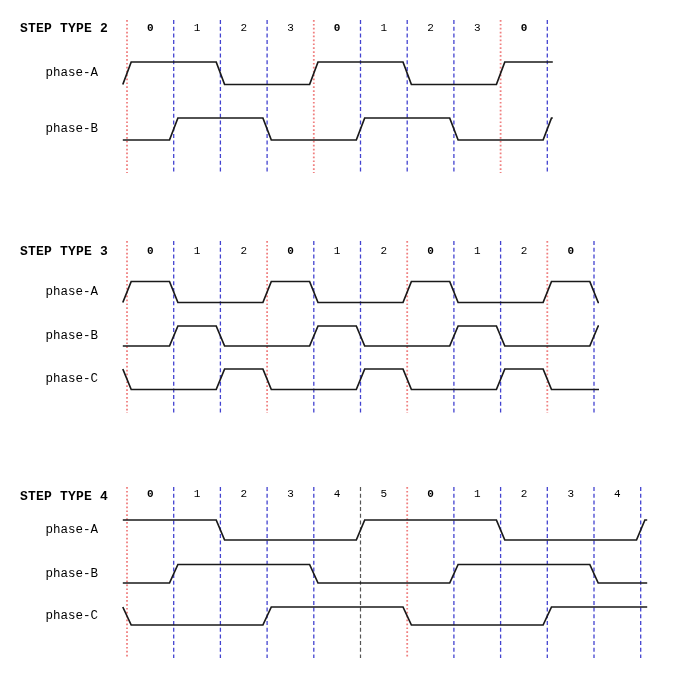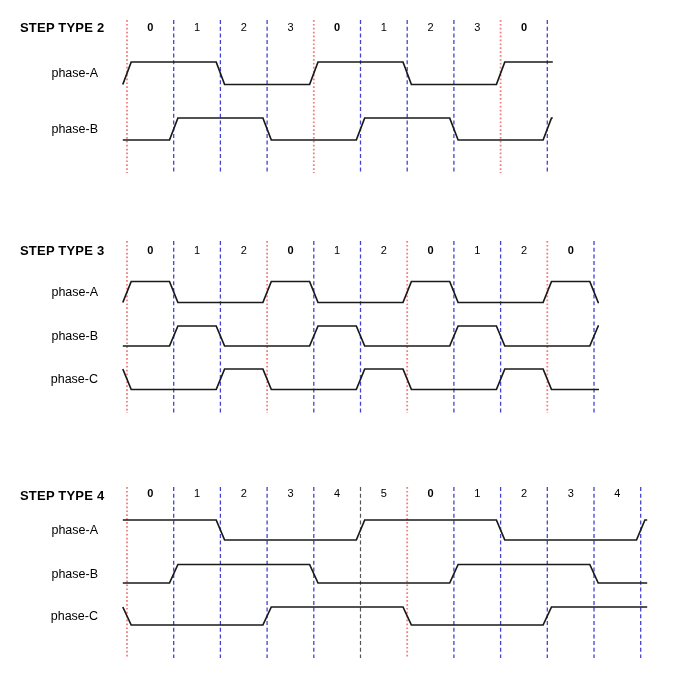--- a/index.html
+++ b/index.html
@@ -1,20 +1,20 @@
 <!DOCTYPE html>
 <html><head>
 <meta charset="utf-8">
 <style>
   html,body{margin:0;padding:0;background:#ffffff;}
   .canvas{
     position:relative;
     width:674px;height:675px;
     background:#ffffff;
-    font-family:Liberation Sans, sans-serif;
+    font-family:Liberation Mono, monospace;
     overflow:hidden;
   }
   svg{display:block;}
   text{fill:#000;}
   .diagram-title{font-size:13px;font-weight:bold;letter-spacing:0.2px;}
   .step-num{font-size:11px;}
   .step-num.bold{font-weight:bold;}
   .phase-label{font-size:12.5px;}
   .wave{fill:none;stroke-linejoin:miter;stroke-linecap:butt;}
 </style>

